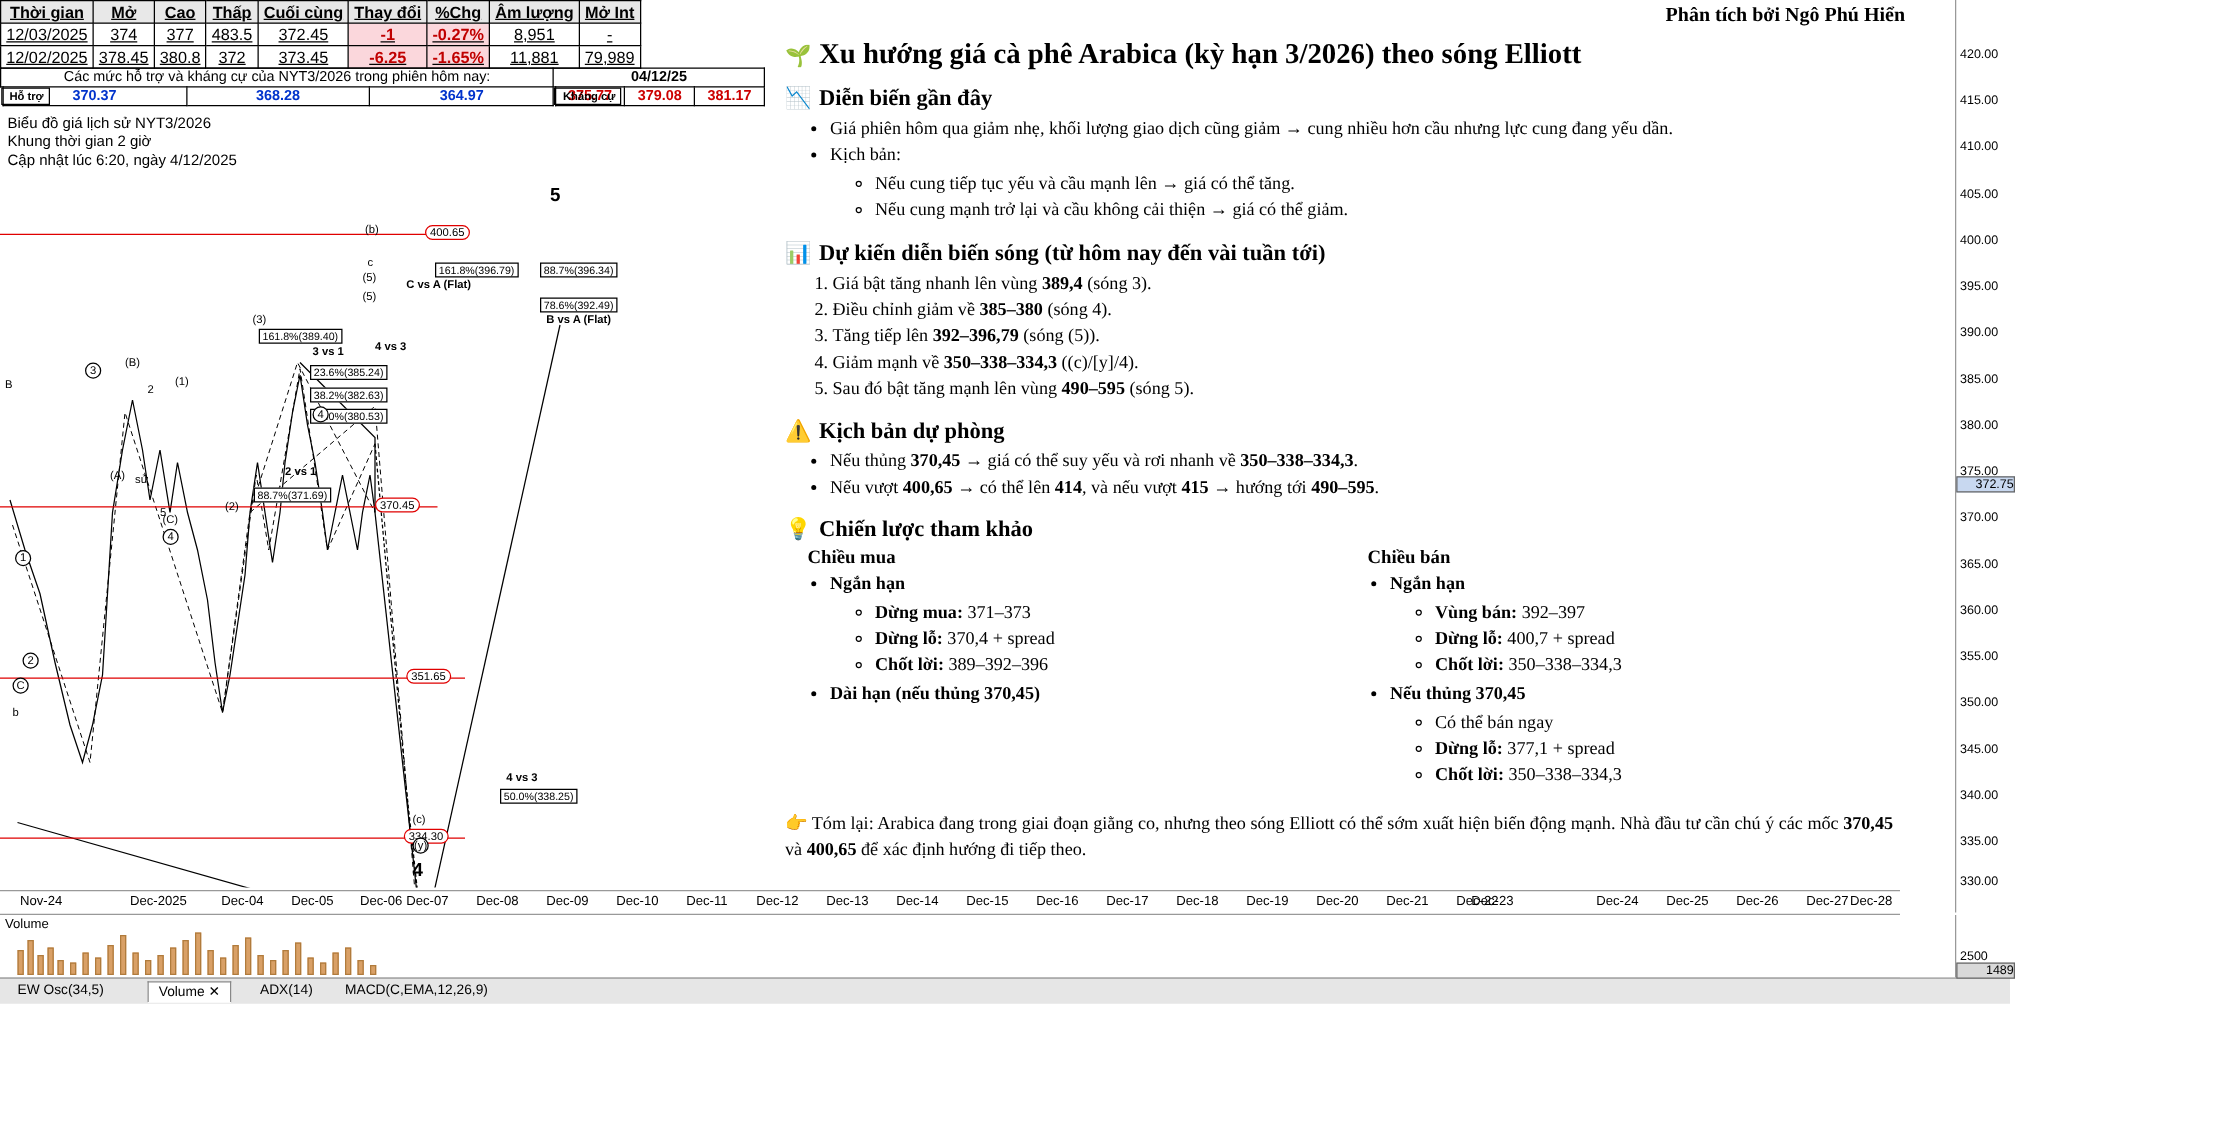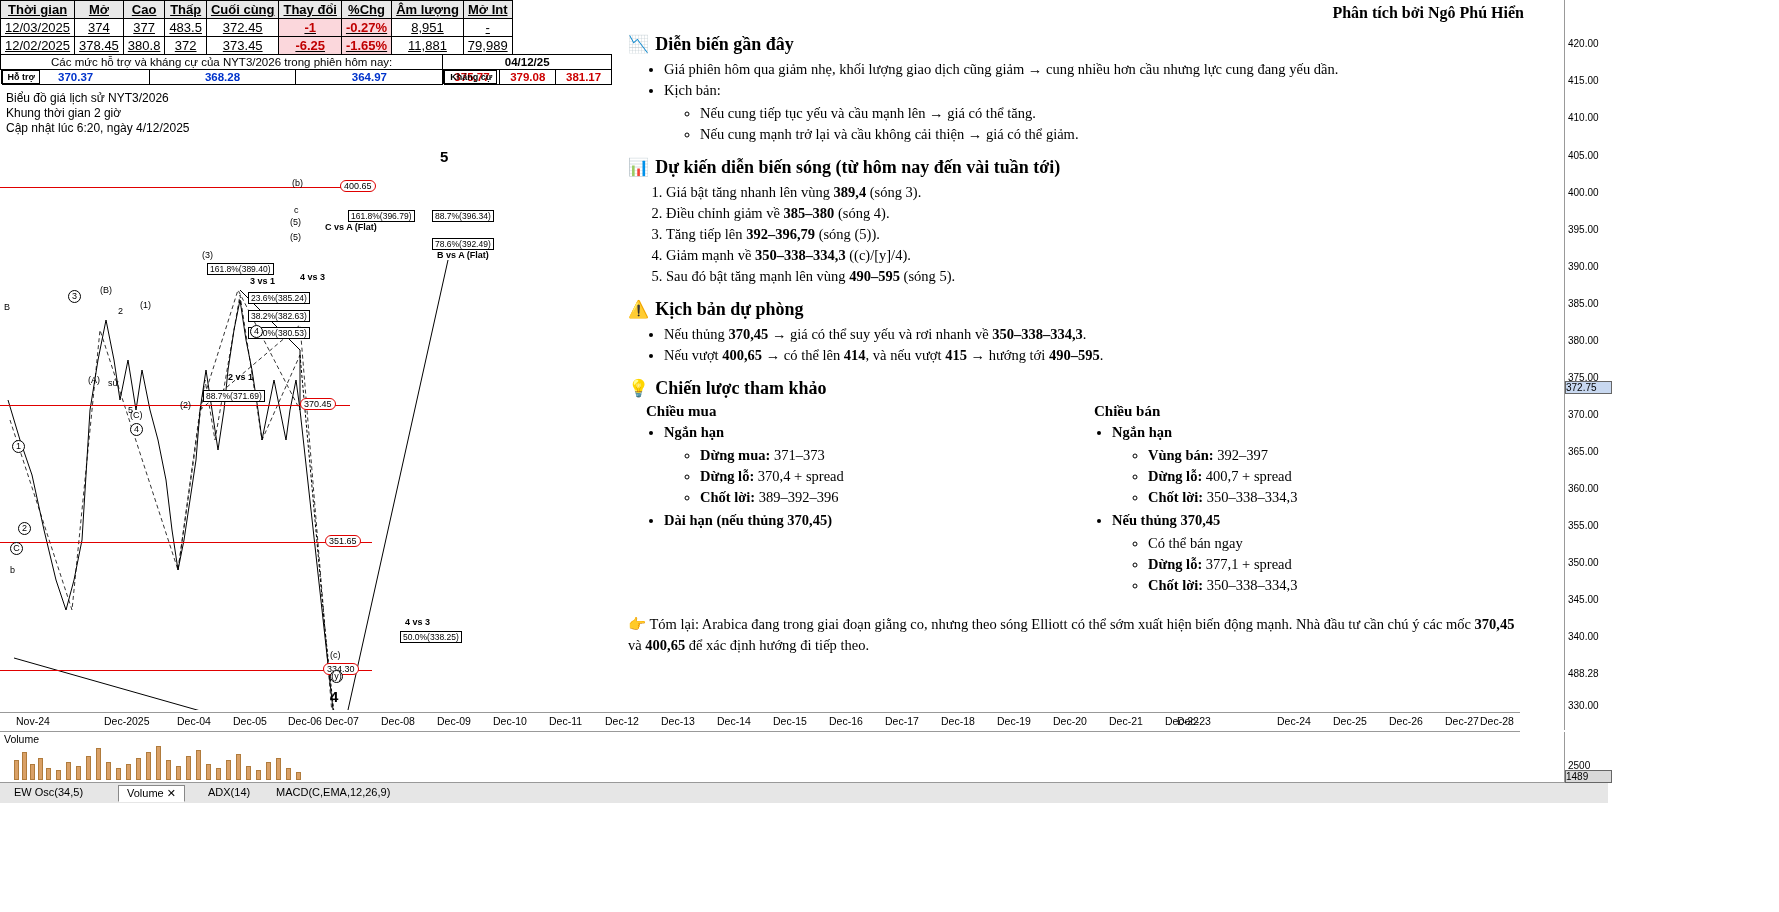--- a/index.html
+++ b/index.html
@@ -37,21 +37,21 @@
   .volpanel .t{position:absolute;left:4px;top:1px;font-size:10.5px;}
   .vbar{position:absolute;bottom:2px;width:3px;background:#d9a066;border:1px solid #b07b3c;}
 
   .tabbar{position:absolute;left:0;top:782px;width:1608px;height:20px;background:#e6e6e6;border-top:1px solid #999;}
   .tabbar .tab{position:absolute;top:2px;font-size:11px;padding:1px 8px;}
   .tabbar .tab.sel{background:#fff;border:1px solid #888;border-bottom:1px solid #fff;}
 
   
   .pricescale{position:absolute;left:1520px;top:0;width:45px;height:730px;border-left:1px solid #999;margin-left:44px;}
   .pricescale span{position:absolute;left:3px;font-size:10px;}
-  .pxbox{position:absolute;left:0;width:45px;background:#d9d9d9;border:1px solid #666;font-size:10px;text-align:left;}
+  .pxbox{position:absolute;left:0;width:45px;background:#d9d9d9;border:1px solid #666;font-size:10px;text-align:right;}
   .pxbox.blue{background:#c8d8f0;}
 
   
   .right{position:absolute;left:622px;top:0;width:910px;height:730px;padding:4px 8px 0 6px;box-sizing:border-box;}
   .byline{text-align:right;font-family:"Liberation Serif",serif;font-size:16px;font-weight:bold;}
   h1.title{font-family:"Liberation Serif",serif;font-size:23px;font-weight:bold;margin:8px 0 10px 0;line-height:1.15;}
   h2.sec{font-family:"Liberation Serif",serif;font-size:18px;font-weight:bold;margin:12px 0 4px 0;}
   .ico{font-size:17px;margin-right:6px;}
   .right ul{margin:2px 0 2px 22px;padding-left:14px;}
   .right ol{margin:2px 0 2px 22px;padding-left:16px;}
@@ -300,33 +300,36 @@
     <span style="top:298px;">385.00</span>
     <span style="top:335px;">380.00</span>
     <span style="top:372px;">375.00</span>
     <span style="top:409px;">370.00</span>
     <span style="top:446px;">365.00</span>
     <span style="top:483px;">360.00</span>
     <span style="top:520px;">355.00</span>
     <span style="top:557px;">350.00</span>
     <span style="top:594px;">345.00</span>
     <span style="top:631px;">340.00</span>
-    <span style="top:668px;">488.28</span>
+    <span style="top:668px;">335.00</span>
     <span style="top:700px;">330.00</span>
     <div class="pxbox blue" style="top:381px;">372.75</div>
   </div>
 
   <div class="pricescale" style="top:732px;height:50px;border-left:1px solid #999;">
     <span style="top:28px;">2500</span>
     <div class="pxbox" style="top:38px;">1489</div>
   </div>
 
   <div class="right">
     <div class="byline">Phân tích bởi Ngô Phú Hiển</div>
 
+    <h1 class="title">
+      <span class="ico">🌱</span><span>Xu hướng giá cà phê Arabica (kỳ hạn 3/2026) theo sóng Elliott</span>
+    </h1>
 
     <h2 class="sec">
       <span class="ico">📉</span><span>Diễn biến gần đây</span>
     </h2>
     <ul>
       <li>Giá phiên hôm qua giảm nhẹ, khối lượng giao dịch cũng giảm → cung nhiều hơn cầu nhưng lực cung đang yếu dần.</li>
       <li>
         <span>Kịch bản:</span>
         <ul>
           <li>Nếu cung tiếp tục yếu và cầu mạnh lên → giá có thể tăng.</li>

